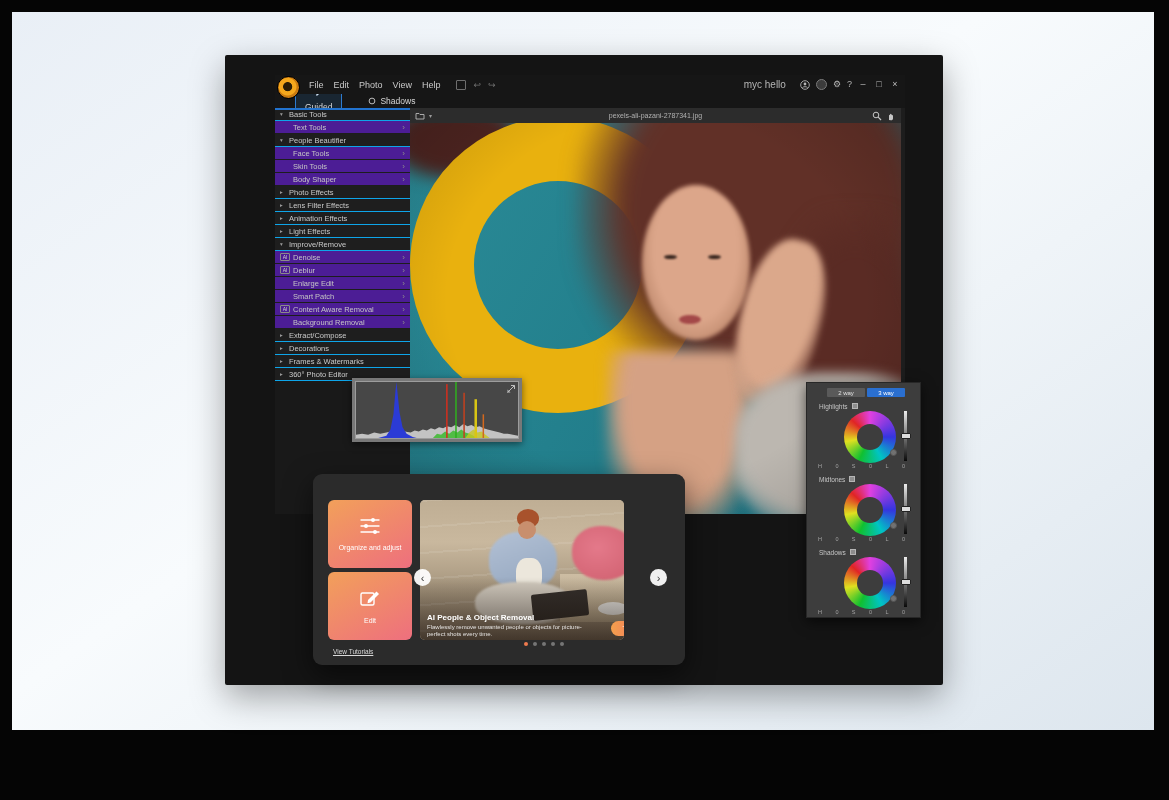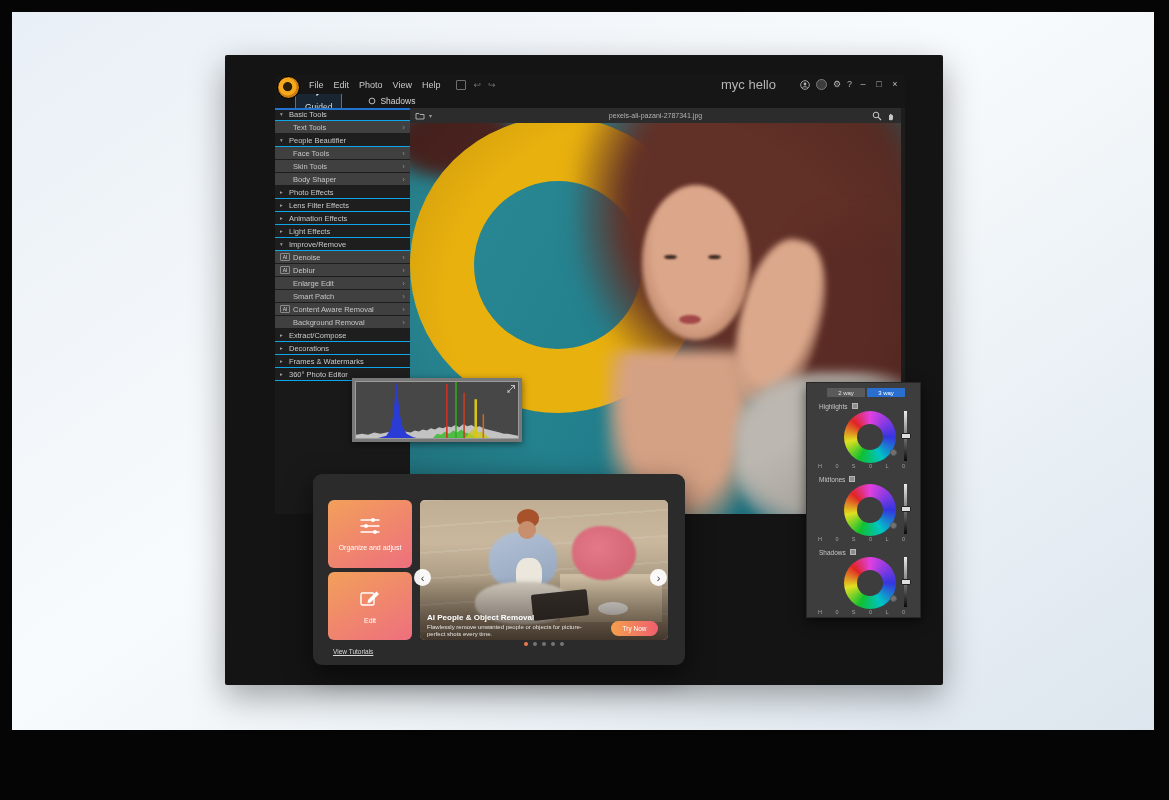--- a/index.html
+++ b/index.html
@@ -13,35 +13,35 @@
   
   .app-window{position:absolute;left:50px;top:20px;width:630px;height:439px;background:#1d1d1d;z-index:1;}
   .titlebar{height:19px;display:flex;align-items:center;background:#161616;position:relative;padding-left:26px;box-sizing:border-box;}
   .logo{position:absolute;left:2px;top:1px;width:21px;height:21px;border-radius:50%;z-index:3;border:1px solid #000;
         background:radial-gradient(circle at 46% 46%, #2a1d06 0 26%, #f5a81c 31% 52%, #c97a10 58% 70%, #241a08 75%);}
   .menus{display:flex;gap:10px;font-size:9px;color:#c9c9c9;margin-left:8px;}
   .menu-item{cursor:default;}
   .tb-icons{display:flex;gap:7px;margin-left:16px;align-items:center;color:#6e6e6e;font-size:9px;}
   .sq-icon{width:8px;height:8px;border:1px solid #6e6e6e;border-radius:1px;}
   .tb-right{margin-left:auto;display:flex;align-items:center;gap:6px;padding-right:5px;}
-  .user-label{font-size:13px;color:#b5b5b5;margin-right:18px;}
+  .user-label{font-size:10px;color:#b5b5b5;margin-right:8px;}
   .tb-ic{color:#b5b5b5;font-size:9px;line-height:1;display:flex;align-items:center;}
   .circle-ic{width:9px;height:9px;border-radius:50%;background:#3c3c3c;border:1px solid #7a7a7a;}
   .winbtn{color:#bdbdbd;font-size:9px;width:10px;text-align:center;line-height:1;}
   .tabrow{height:14px;display:flex;align-items:center;background:#161616;padding-left:20px;gap:16px;}
   .tab{display:flex;align-items:center;gap:4px;font-size:8.5px;color:#d8d8d8;padding:1px 9px;border-radius:3px;border:1px solid transparent;}
   .tab.active{border-color:#2d7bd0;background:rgba(40,110,180,.18);flex-direction:column;}
   .tab-underline{position:absolute;left:0;top:33px;width:135px;height:2px;background:#2273cf;z-index:2;}
   .main{display:flex;height:406px;}
 
   
   .sidebar{width:135px;background:#191919;overflow:hidden;}
   .srow{height:13px;display:flex;align-items:center;font-size:7.5px;padding:0 5px;box-sizing:border-box;cursor:default;}
   .shead{background:#1e1e1e;color:#cacaca;border-bottom:1px solid #0ea5e9;}
-  .sitem{background:#404040;color:#c5c5c5;border-bottom:1px solid #1d1d1d;}
+  .sitem{background:#4c1d95;color:#c5c5c5;border-bottom:1px solid #1d1d1d;}
   .tri{width:9px;font-size:5.5px;color:#9a9a9a;}
   .ai{width:10px;height:8px;border:1px solid #8a8a8a;border-radius:1px;font-size:5px;color:#d2d2d2;
       display:flex;align-items:center;justify-content:center;margin-right:3px;box-sizing:border-box;}
   .ai-sp{width:13px;}
   .slabel{flex:1;white-space:nowrap;overflow:hidden;}
   .sarrow{color:#8d8d8d;font-size:8px;}
 
   
   .canvas{width:491px;display:flex;flex-direction:column;background:#202020;}
   .canvas-toolbar{height:15px;background:#2c2c2c;display:flex;align-items:center;padding:0 5px;position:relative;box-sizing:border-box;}
@@ -94,21 +94,21 @@
 
   
   .promo{position:absolute;left:88px;top:419px;width:372px;height:191px;background:#2b2b2b;border-radius:9px;
          z-index:6;box-shadow:0 10px 28px rgba(0,0,0,.55);}
   .pcard{position:absolute;left:15px;width:84px;height:68px;border-radius:6px;cursor:pointer;
          background:linear-gradient(150deg,#f2a05a 0%,#ee6f7e 100%);display:flex;flex-direction:column;
          align-items:center;justify-content:center;gap:9px;color:#fff;}
   .pcard.c1{top:26px;} .pcard.c2{top:98px;}
   .pcard-label{font-size:7px;}
   .view-tut{position:absolute;left:20px;top:174px;font-size:6.5px;color:#dadada;text-decoration:underline;cursor:pointer;}
-  .carousel{position:absolute;left:107px;top:26px;width:248px;height:140px;border-radius:5px;overflow:hidden;background:#b0a089;}
+  .carousel{position:absolute;left:107px;top:26px;width:204px;height:140px;border-radius:5px;overflow:hidden;background:#b0a089;}
   .c-bg{position:absolute;inset:0;background:linear-gradient(180deg,#bfae94 0%,#c9b89e 30%,#a7977f 62%,#8d7d68 100%);}
   .c-steps{position:absolute;inset:0;background:repeating-linear-gradient(176deg,rgba(255,255,255,.2) 0 2px,rgba(0,0,0,0) 2px 26px);opacity:.45;}
   .c-block{position:absolute;left:140px;top:74px;width:102px;height:48px;background:linear-gradient(#cdbda3,#b3a286);}
   .c-bag{position:absolute;left:152px;top:26px;width:64px;height:54px;border-radius:46% 54% 50% 50%;
          background:radial-gradient(ellipse at 40% 40%,#e4798a,#ce5e6d);filter:blur(1px);}
   .c-hair{position:absolute;left:97px;top:9px;width:22px;height:19px;border-radius:50%;background:#a8522c;}
   .c-head{position:absolute;left:98px;top:21px;width:18px;height:18px;border-radius:50%;background:#c88f6e;}
   .c-shirt{position:absolute;left:69px;top:32px;width:68px;height:58px;border-radius:45%;
            background:linear-gradient(160deg,#b3c1d5,#92a5be);filter:blur(1px);}
   .c-inner{position:absolute;left:96px;top:58px;width:26px;height:34px;border-radius:40%;background:#ece7dc;}

